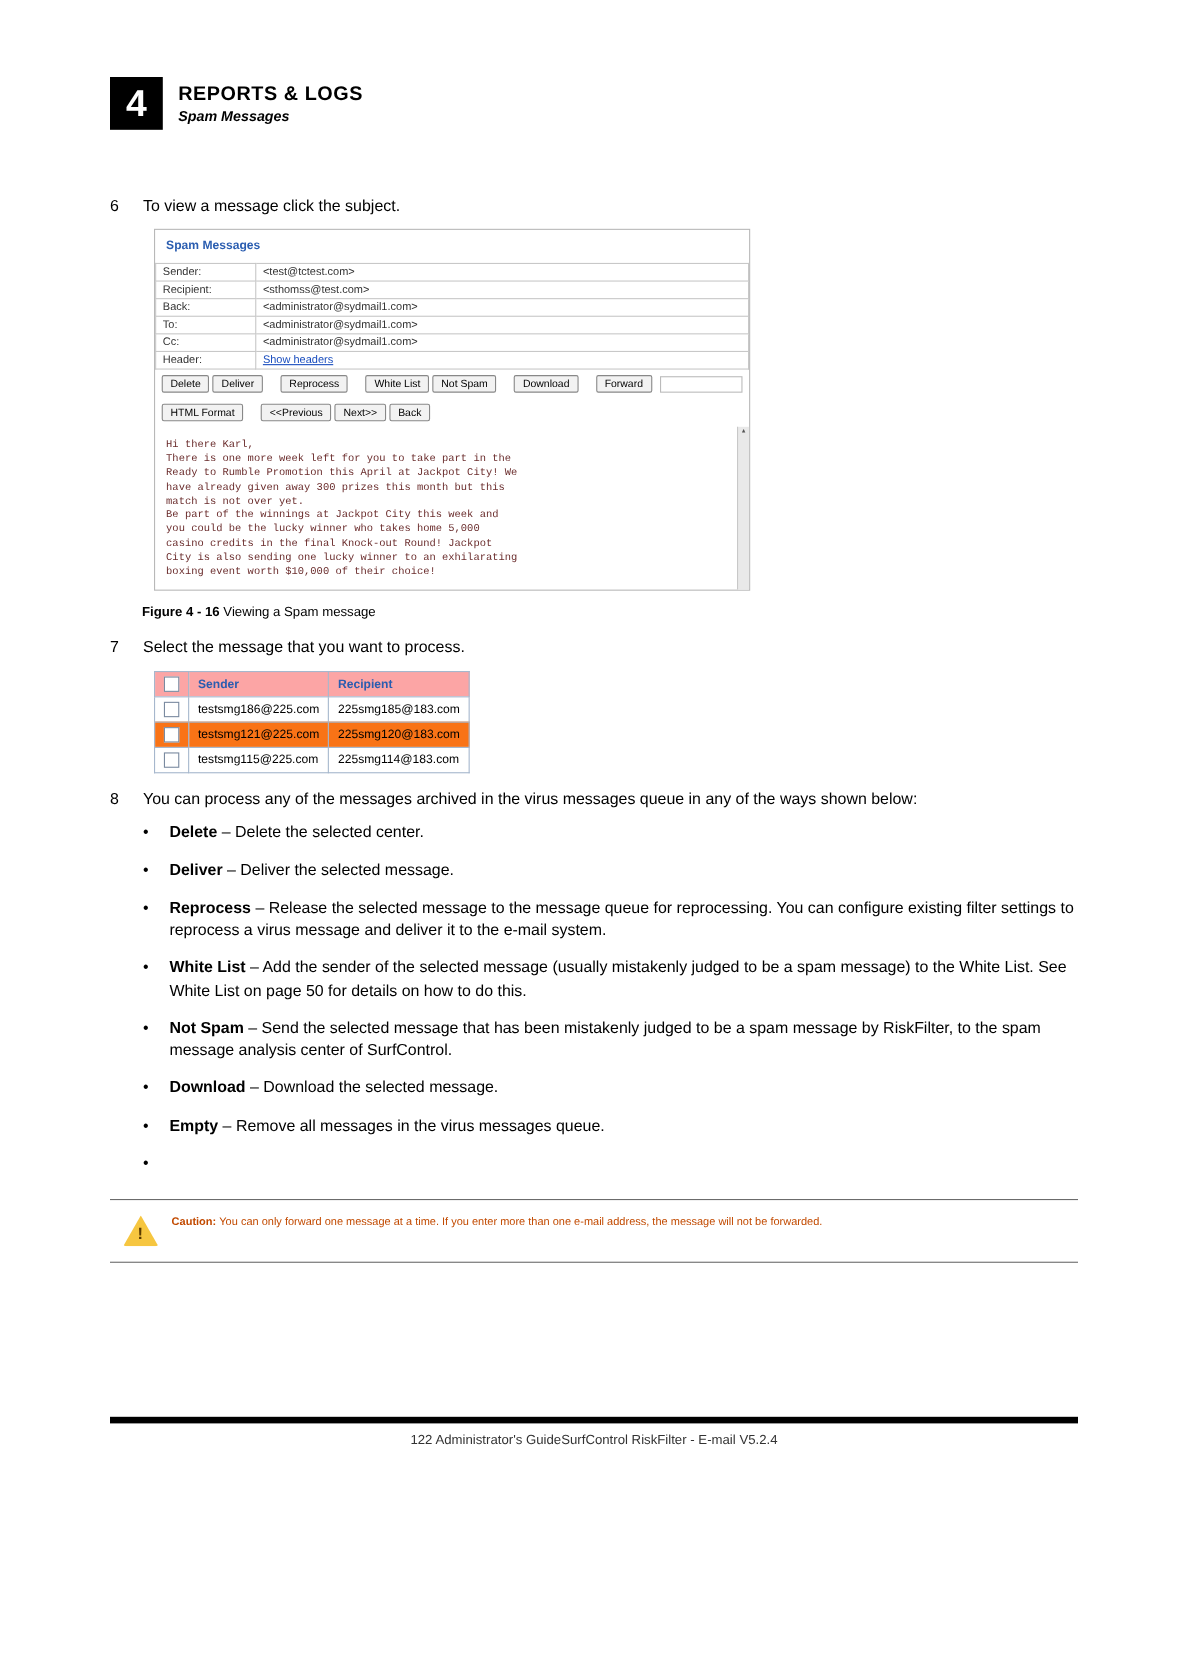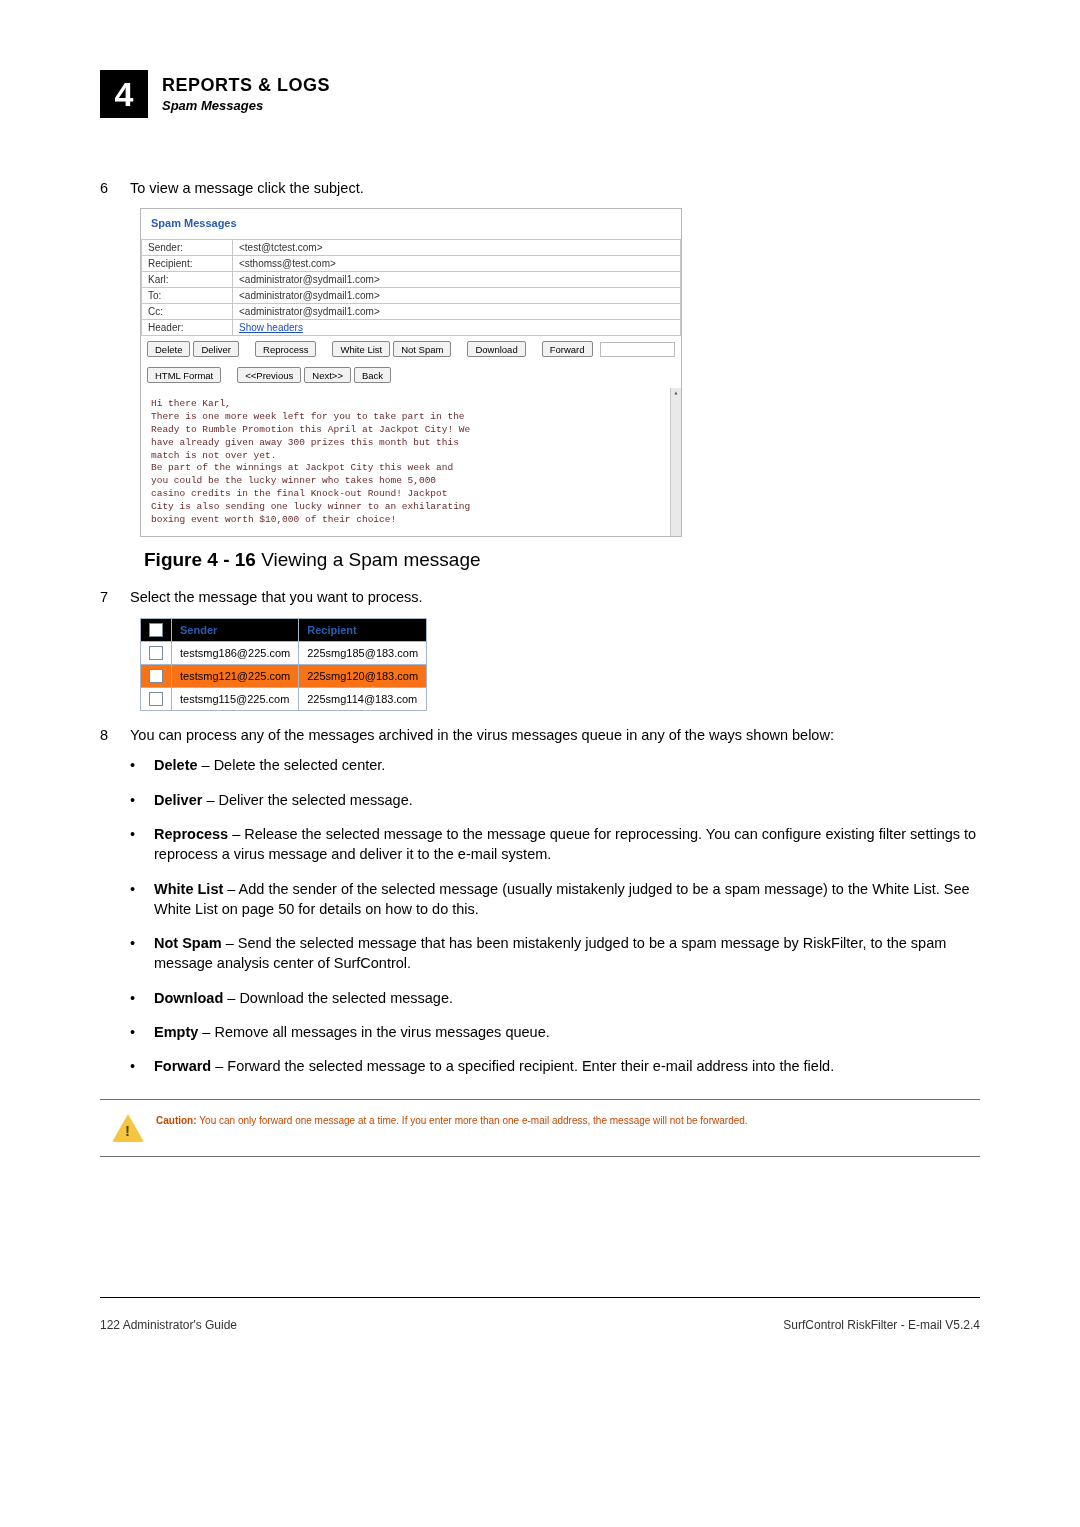--- a/index.html
+++ b/index.html
@@ -68,22 +68,22 @@
     line-height: 1.4;
   }
   ul.bullets li .dot {
     width: 24px;
     flex: 0 0 24px;
   }
   .figure-wrap {
     margin: 8px 0 12px 40px;
   }
   .figure-caption {
-    margin: 8px 0 16px 44px;
-    font-size: 19px;
+    margin: 8px 0 16px 29px;
+    font-size: 12px;
   }
   .figure-caption b { font-weight: bold; }
 
   
   .panel {
     border: 1px solid #b8b8b8;
     width: 540px;
     background: #fff;
     font-size: 10px;
   }
@@ -152,21 +152,21 @@
     font-size: 11px;
     margin: 6px 0 14px 40px;
   }
   .mini-table th, .mini-table td {
     border: 1px solid #a6b7cd;
     padding: 4px 8px;
   }
   .mini-table th {
     color: #2a5db0;
     font-weight: bold;
-    background: #000000;
+    background: #fca5a5;
     text-align: left;
   }
   .mini-table tr.alt td { background: #f97316; }
   .chk {
     width: 12px;
     height: 12px;
     border: 1px solid #7a8aa0;
     display: inline-block;
     background: #fff;
     vertical-align: middle;
@@ -204,25 +204,25 @@
     font-size: 15px;
   }
   .caution .ctext {
     font-size: 10px;
     line-height: 1.4;
     color: #c24a00;
   }
   .caution .ctext b { color: #c24a00; }
 
   .footer {
-    border-top: 1px solid #000000;
+    border-top: 6px solid #000000;
     margin-top: 140px;
-    padding-top: 20px;
-    display: flex;
-    justify-content: space-between;
+    padding-top: 8px;
+    display: flex;
+    justify-content: center;
     font-size: 12px;
     color: #333;
   }
 </style>
 </head>
 <body>
 
 <div class="page">
 
   <div class="chapter-header">
@@ -245,21 +245,21 @@
         <tbody>
             <tr>
               <td class="k">Sender:</td>
               <td>&lt;test@tctest.com&gt;</td>
             </tr>
         <tr>
               <td class="k">Recipient:</td>
               <td>&lt;sthomss@test.com&gt;</td>
             </tr>
         <tr>
-              <td class="k">Karl:</td>
+              <td class="k">Back:</td>
               <td>&lt;administrator@sydmail1.com&gt;</td>
             </tr>
         <tr>
               <td class="k">To:</td>
               <td>&lt;administrator@sydmail1.com&gt;</td>
             </tr>
         <tr>
               <td class="k">Cc:</td>
               <td>&lt;administrator@sydmail1.com&gt;</td>
             </tr>
@@ -373,21 +373,20 @@
     <li>
         <span class="dot">•</span>
         <span><b>Download</b><span> – Download the selected message.</span></span>
       </li>
     <li>
         <span class="dot">•</span>
         <span><b>Empty</b><span> – Remove all messages in the virus messages queue.</span></span>
       </li>
     <li>
         <span class="dot">•</span>
-        <span><b>Forward</b><span> – Forward the selected message to a specified recipient. Enter their e-mail address into the field.</span></span>
       </li>
   </ul>
 
   <div class="caution">
     <div class="icon">
       <div class="tri">
           <span class="bang">!</span>
         </div>
     </div>
     <div class="ctext">

